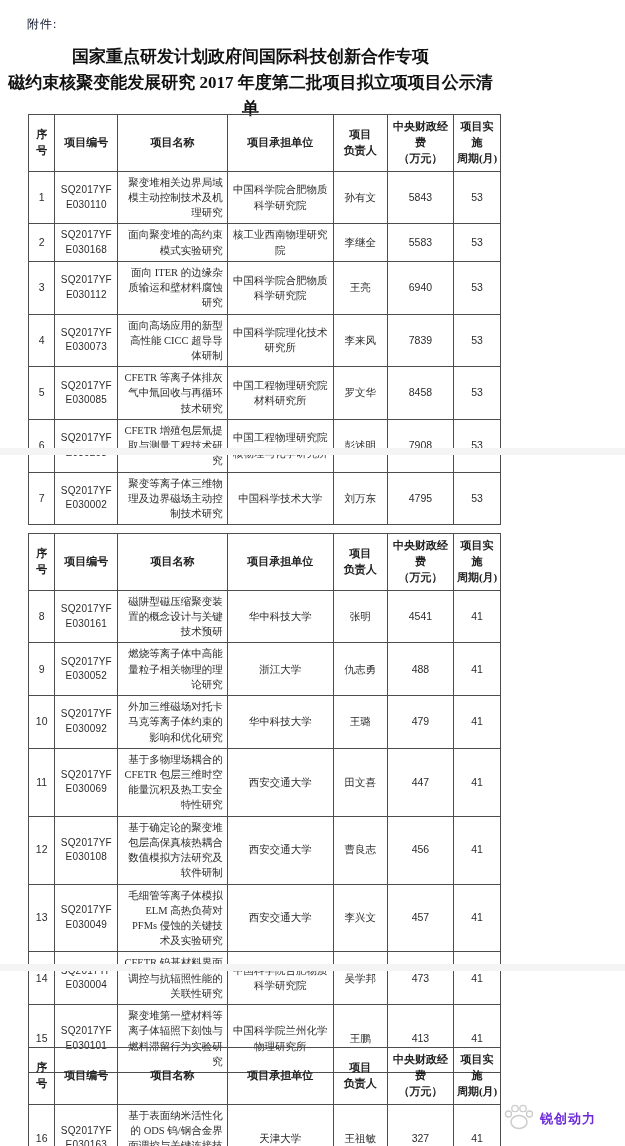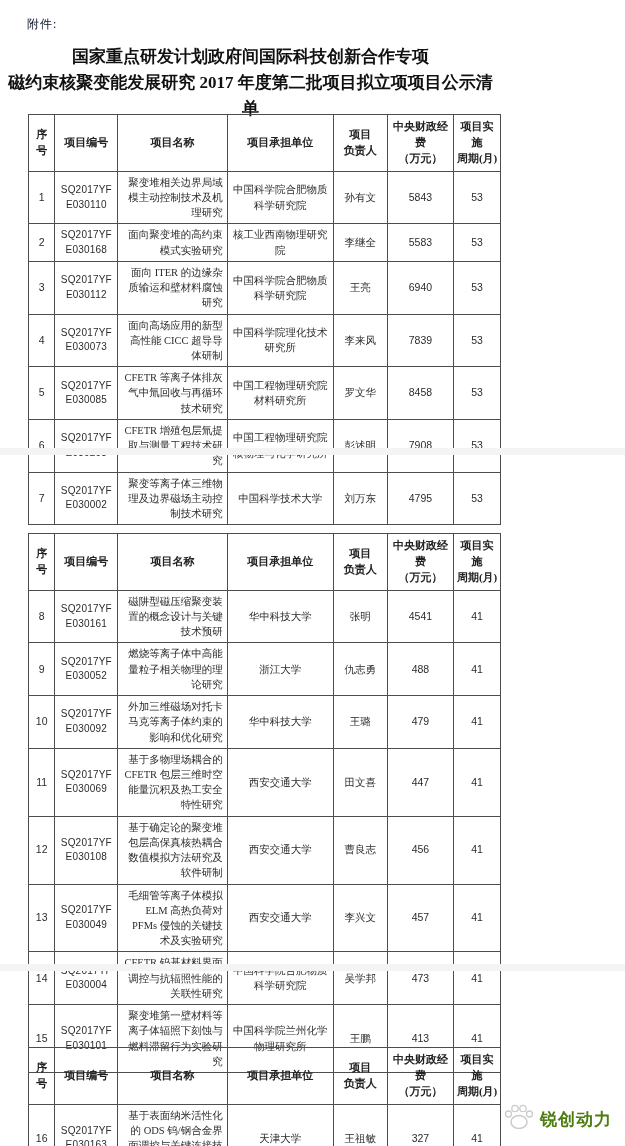--- a/index.html
+++ b/index.html
@@ -45,21 +45,21 @@
   .sep-band{
     position:absolute;left:0;width:625px;height:7px;background:#f4f4f4;
   }
   #band1{top:448px;}
   #band2{top:964px;}
   .watermark{
     position:absolute;left:502px;top:1098px;width:122px;height:42px;
     display:flex;align-items:center;gap:4px;pointer-events:none;
   }
   .watermark .wm-text{
-    font-size:17px;font-weight:bold;color:#4d7c0f;letter-spacing:1px;
+    font-size:13px;font-weight:bold;color:#6d28d9;letter-spacing:1px;
     font-family:"Liberation Sans","DejaVu Sans",sans-serif;
   }
 </style>
 </head>
 <body>
 
 <div class="attachment">附件:</div>
 
 <div class="title">
   <div class="t1">国家重点研发计划政府间国际科技创新合作专项</div>

